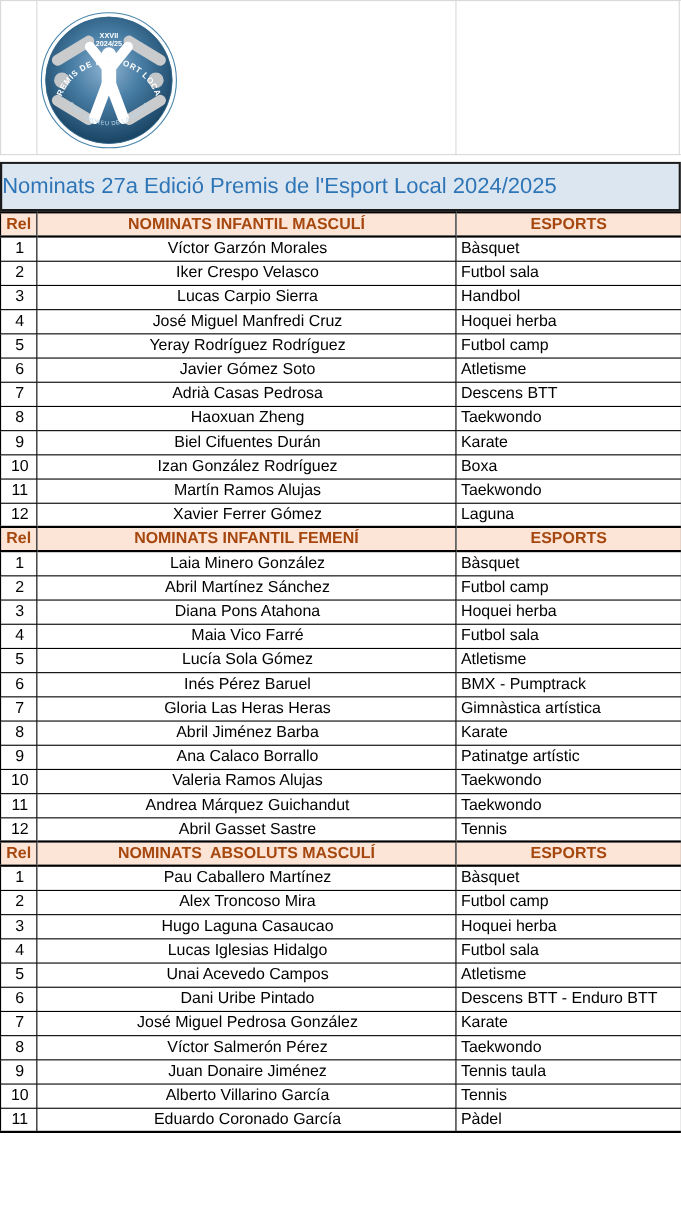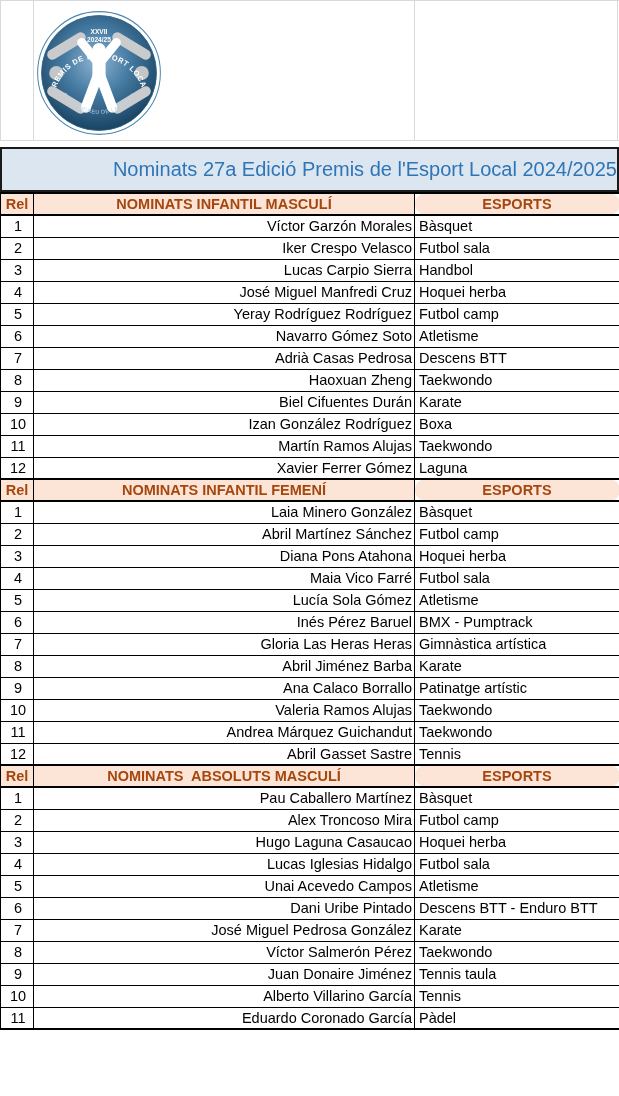--- a/index.html
+++ b/index.html
@@ -27,21 +27,21 @@
   
   .title-bar {
     box-sizing: border-box;
     width: 619px;
     height: 45px;
     background: var(--title-bg, #DCE6F1);
     border: 2px solid #1a1a1a;
     color: var(--title-text, #2E75B6);
     font-size: 20px;
     line-height: 41px;
-    text-align: right;
+    text-align: left;
     white-space: nowrap;
   }
 
   
   table.nominees {
     border-collapse: collapse;
     table-layout: fixed;
     width: 619px;
     border-left: 1px solid #000;
     border-right: 1px solid #000;
@@ -52,22 +52,22 @@
     border: 1px solid #000;
     height: 22px;
     font-size: 14.5px;
     color: #000;
     padding: 0 2px 0 4px;
     overflow: hidden;
     white-space: nowrap;
     vertical-align: middle;
   }
   td.col-rel { text-align: center; padding: 0; }
-  td.col-name { text-align: right; }
-  td.col-sport { text-align: left; border-radius: 11px; }
+  td.col-name { text-align: center; }
+  td.col-sport { text-align: left; }
 
   tr.section-header td {
     background: var(--header-bg, #FCE4D6);
     color: var(--header-text, #A5470E);
     font-weight: bold;
     text-align: center;
     border-top: 2px solid #000;
     border-bottom: 2px solid #000;
     white-space: pre;
     padding: 0;
@@ -163,21 +163,21 @@
           <td class="col-name">José Miguel Manfredi Cruz</td>
           <td class="col-sport">Hoquei herba</td>
         </tr>
         <tr>
           <td class="col-rel">5</td>
           <td class="col-name">Yeray Rodríguez Rodríguez</td>
           <td class="col-sport">Futbol camp</td>
         </tr>
         <tr>
           <td class="col-rel">6</td>
-          <td class="col-name">Navarro Gómez Soto</td>
+          <td class="col-name">Javier Gómez Soto</td>
           <td class="col-sport">Atletisme</td>
         </tr>
         <tr>
           <td class="col-rel">7</td>
           <td class="col-name">Adrià Casas Pedrosa</td>
           <td class="col-sport">Descens BTT</td>
         </tr>
         <tr>
           <td class="col-rel">8</td>
           <td class="col-name">Haoxuan Zheng</td>

